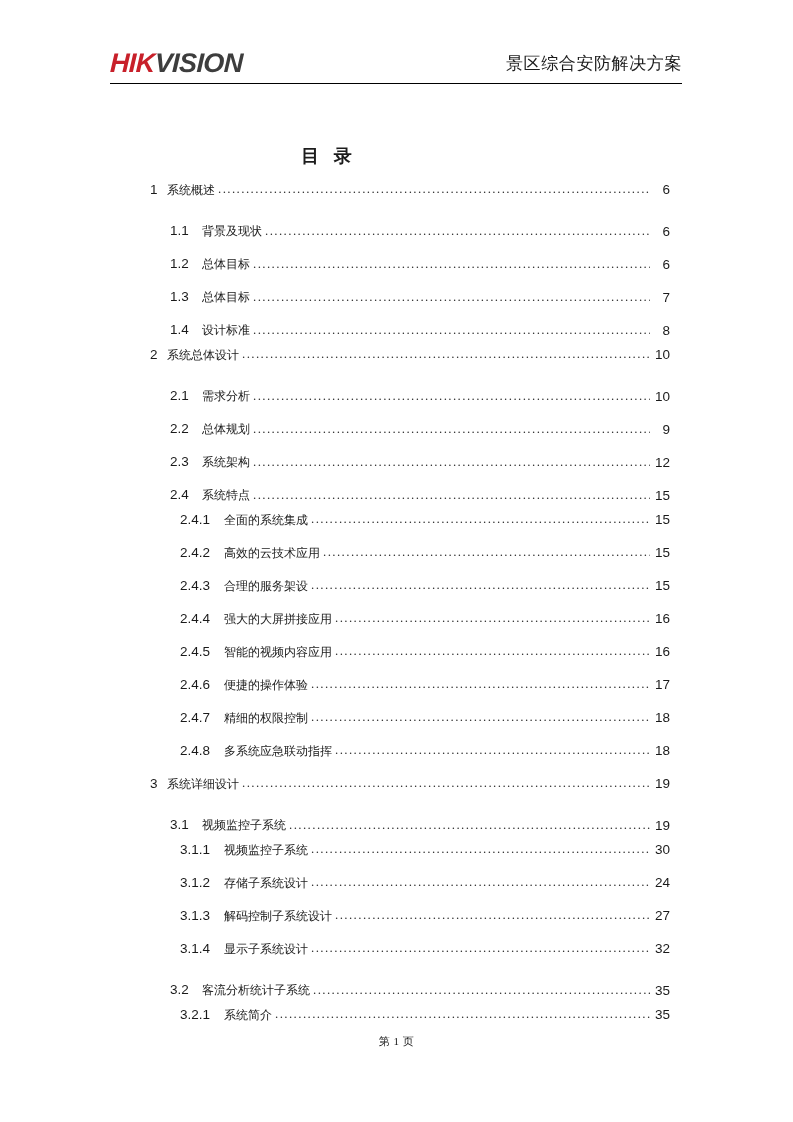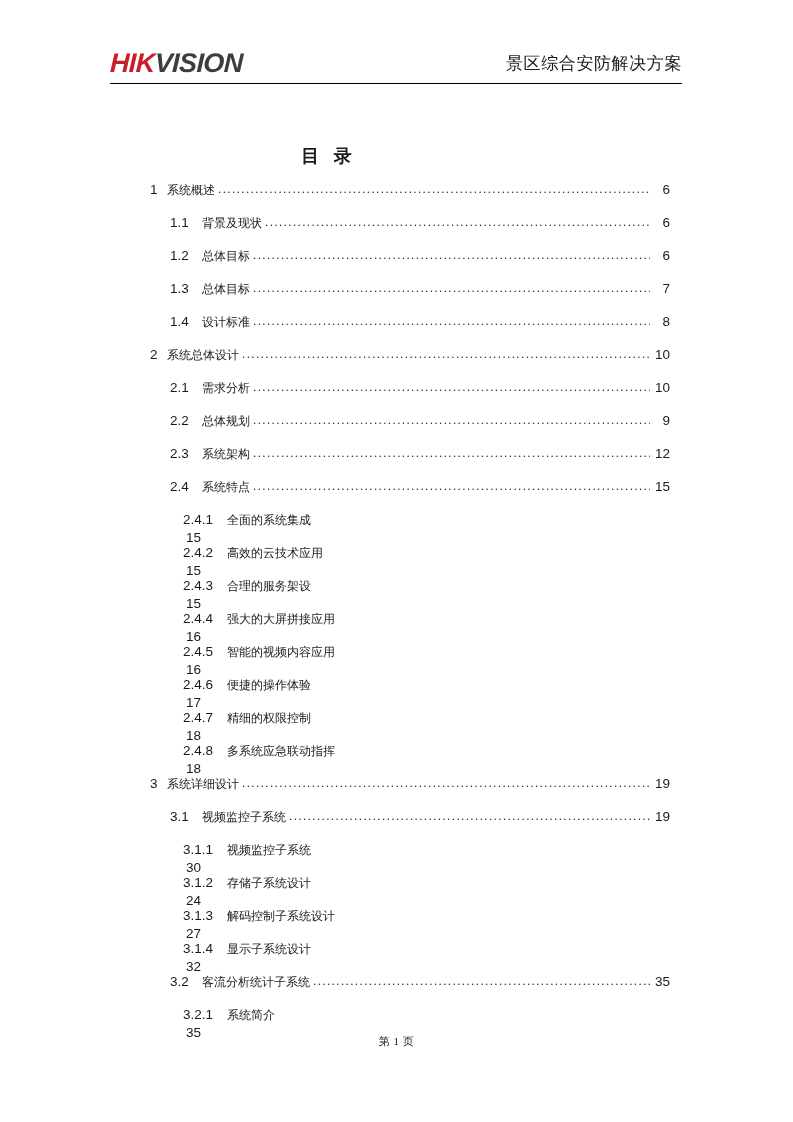--- a/index.html
+++ b/index.html
@@ -120,22 +120,22 @@
     flex: 0 0 auto;
     font-family: "Liberation Sans", "DejaVu Sans", sans-serif;
     font-size: 13.5px;
     color: #1a1a1a;
     text-align: right;
     min-width: 18px;
   }
 
   
   .lvl1 { padding-left: 40px; }
-  .lvl2 { padding-left: 60px; }
-  .lvl3 { padding-left: 70px; flex-direction: column; }
+  .lvl2 { padding-left: 60px; align-items: center; }
+  .lvl3 { padding-left: 70px; }
 
   .lvl1 .num { min-width: 9px; }
   .lvl2 .num { min-width: 24px; }
   .lvl3 .num { min-width: 36px; }
 
   
   .footer {
     position: absolute;
     left: 0;
     top: 1034px;

